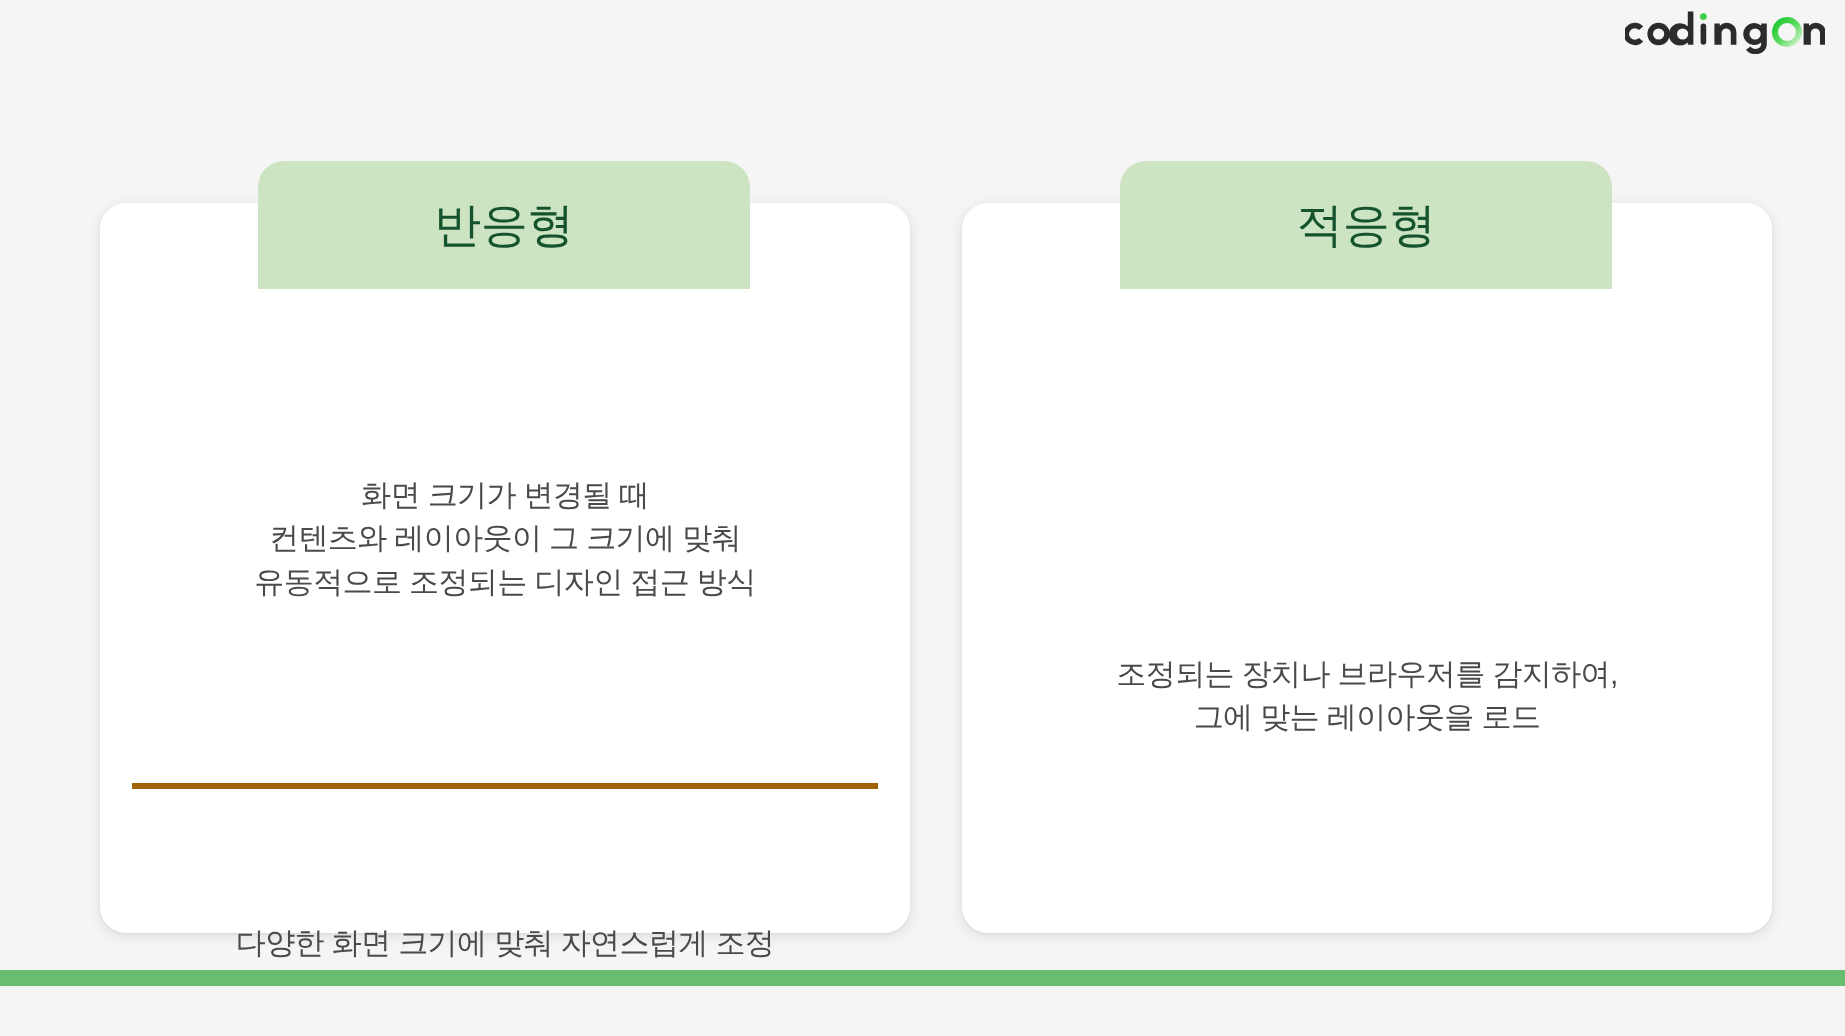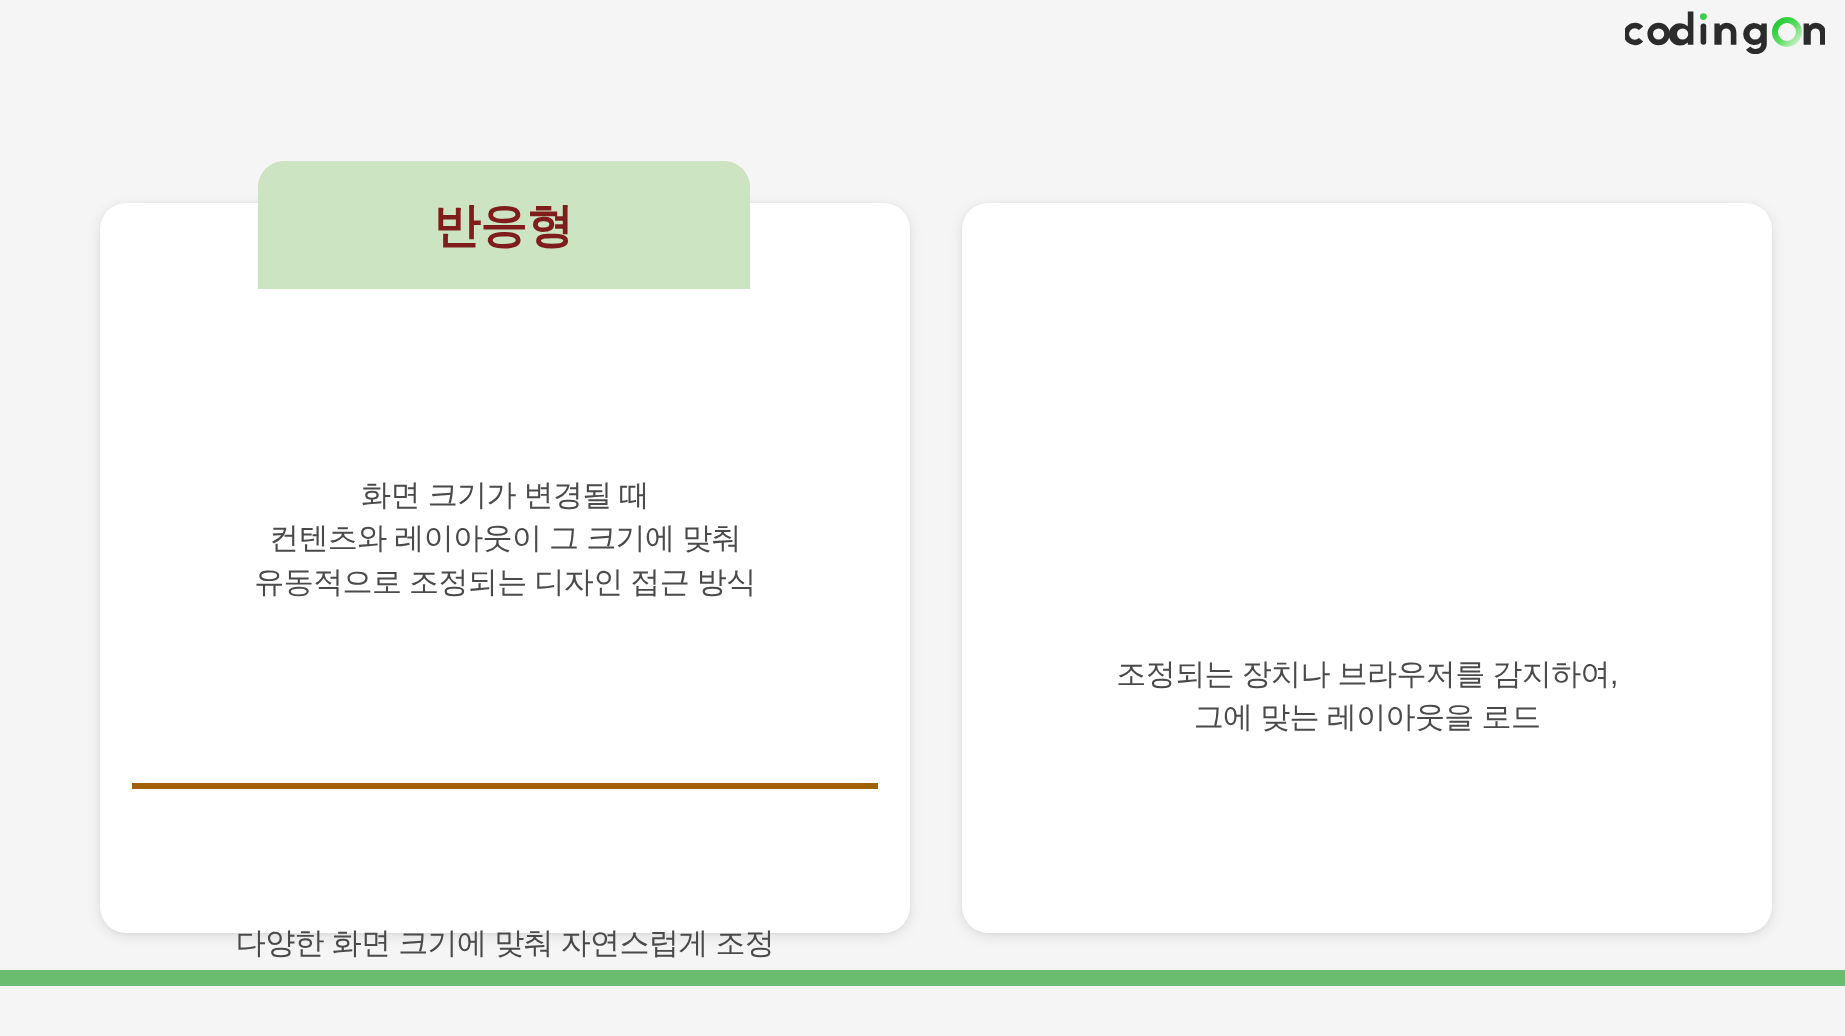--- a/index.html
+++ b/index.html
@@ -67,22 +67,22 @@
     height: 128px;
     background: #cde4c2;
     border-radius: 26px 26px 0 0;
     display: flex;
     align-items: center;
     justify-content: center;
     z-index: 3;
   }
   .pill-title {
     font-size: 47px;
-    font-weight: 700;
-    color: #7f1d1d;
+    font-weight: 400;
+    color: #14532d;
     letter-spacing: -0.5px;
     line-height: 1;
     padding-bottom: 2px;
   }
 
   .card-body {
     position: absolute;
     left: 0;
     top: 86px;
     width: 810px;
@@ -184,20 +184,23 @@
       </div>
       <div class="row row-1">
         <div class="row-text">다양한 화면 크기에 맞춰 자연스럽게 조정</div>
       </div>
     </div>
   </div>
 
   <div class="panel panel-right">
     <div class="card"></div>
 
+    <div class="pill">
+      <span class="pill-title">적응형</span>
+    </div>
 
     <div class="card-body">
       <div class="row r-2">
         <div class="row-text">조정되는 장치나 브라우저를 감지하여,
 그에 맞는 레이아웃을 로드</div>
       </div>
     </div>
   </div>
 
   <div class="accent-bar"></div>

